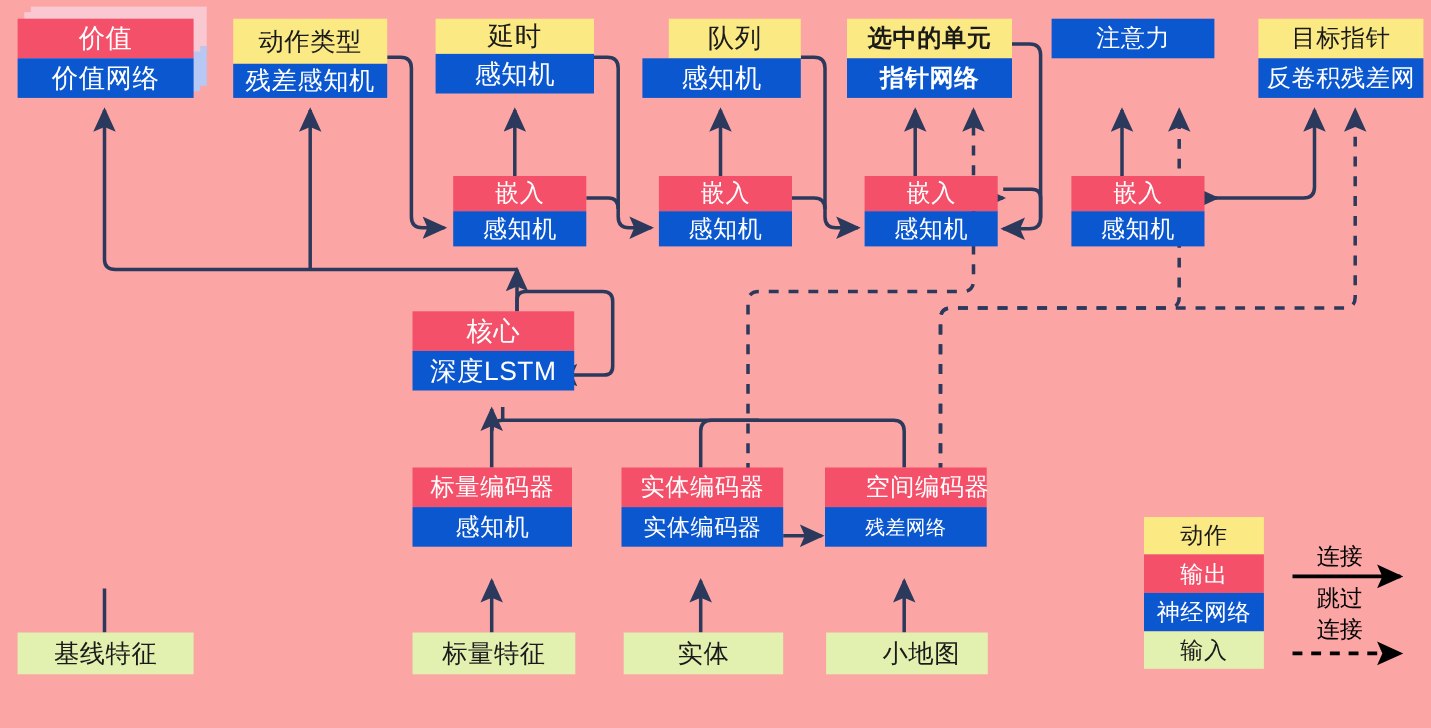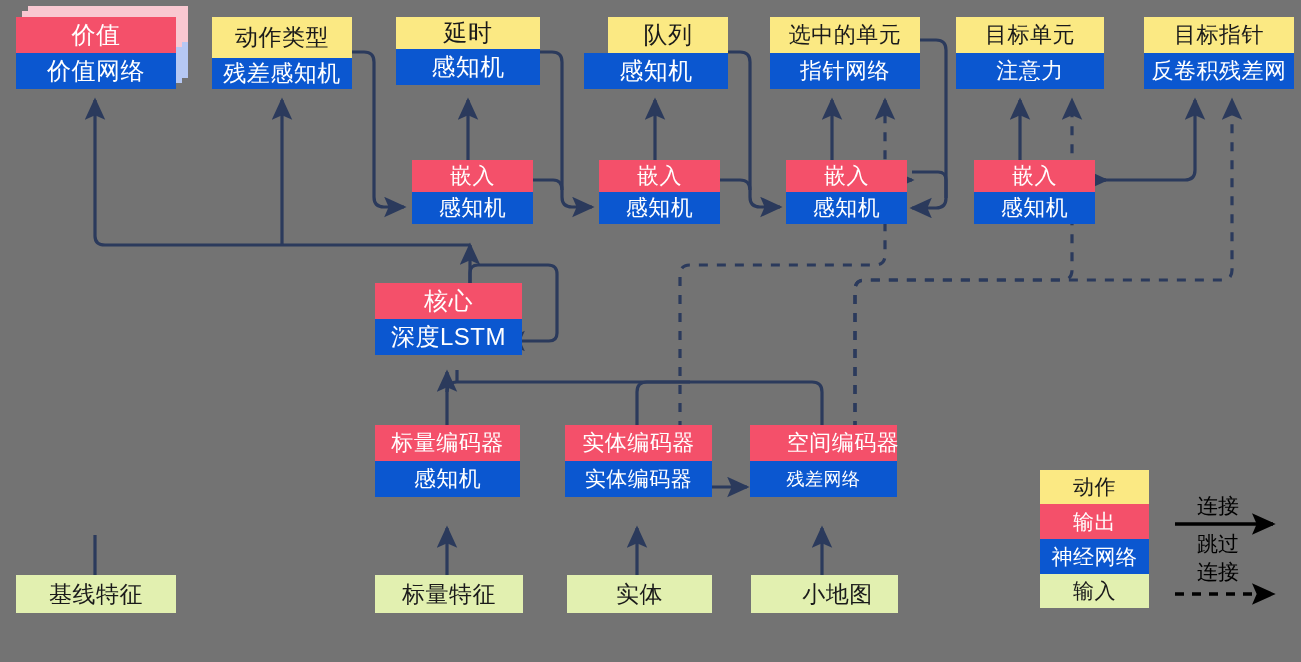--- a/index.html
+++ b/index.html
@@ -1,17 +1,17 @@
 <!DOCTYPE html>
 <html><head>
 <meta charset="utf-8">
 <style>
   html,body{margin:0;padding:0;background:#ffffff;}
   body{font-family:"Liberation Sans","DejaVu Sans",sans-serif;}
-  #stage{position:relative;width:1301px;height:662px;background:#737373;overflow:hidden;}
+  #stage{position:relative;width:1301px;height:662px;background:#fca5a5;overflow:hidden;}
   #edges{position:absolute;left:0;top:0;width:1301px;height:662px;pointer-events:none;}
 
   .node{position:absolute;box-sizing:border-box;display:flex;flex-direction:column;}
   .cell{box-sizing:border-box;display:flex;align-items:center;justify-content:center;
         white-space:nowrap;letter-spacing:.5px;}
   .c-action{background:#fbe983;color:#1a1a1a;}
   .c-output{background:#f4506a;color:#ffffff;}
   .c-net{background:#0b57d0;color:#ffffff;}
   .c-input{background:#e2f0b0;color:#1a1a1a;}
 
@@ -115,27 +115,26 @@
   <div class="node" style="left:396px;top:17px;width:144px;height:72px;">
     <div class="cell c-action" style="height:32px;font-size:24px;">延时</div>
     <div class="cell c-net" style="height:36px;font-size:24px;">感知机</div>
   </div>
 
   <div class="node" style="left:584px;top:17px;width:144px;height:72px;">
     <div class="cell c-action" style="height:36px;font-size:24px;margin-left:24px;">队列</div>
     <div class="cell c-net" style="height:36px;font-size:24px;">感知机</div>
   </div>
 
-  <div class="node" style="left:770px;top:17px;width:150px;height:72px;">
+  <div class="node" style="left:770px;top:17px;width:150px;height:72px;font-weight:bold;">
     <div class="cell c-action" style="height:36px;font-size:22px;">选中的单元</div>
     <div class="cell c-net" style="height:36px;font-size:22px;">指针网络</div>
   </div>
 
   <div class="node" style="left:956px;top:17px;width:148px;height:72px;">
-    <div class="cell c-action" style="height:36px;font-size:22px;">目标单元</div>
     <div class="cell c-net" style="height:36px;font-size:22px;">注意力</div>
   </div>
 
   <div class="node" style="left:1144px;top:17px;width:150px;height:72px;">
     <div class="cell c-action" style="height:36px;font-size:22px;">目标指针</div>
     <div class="cell c-net" style="height:36px;font-size:22px;">反卷积残差网</div>
   </div>
 
   <div class="node" style="left:412px;top:160px;width:121px;height:64px;">
     <div class="cell c-output" style="height:32px;font-size:22px;">嵌入</div>

